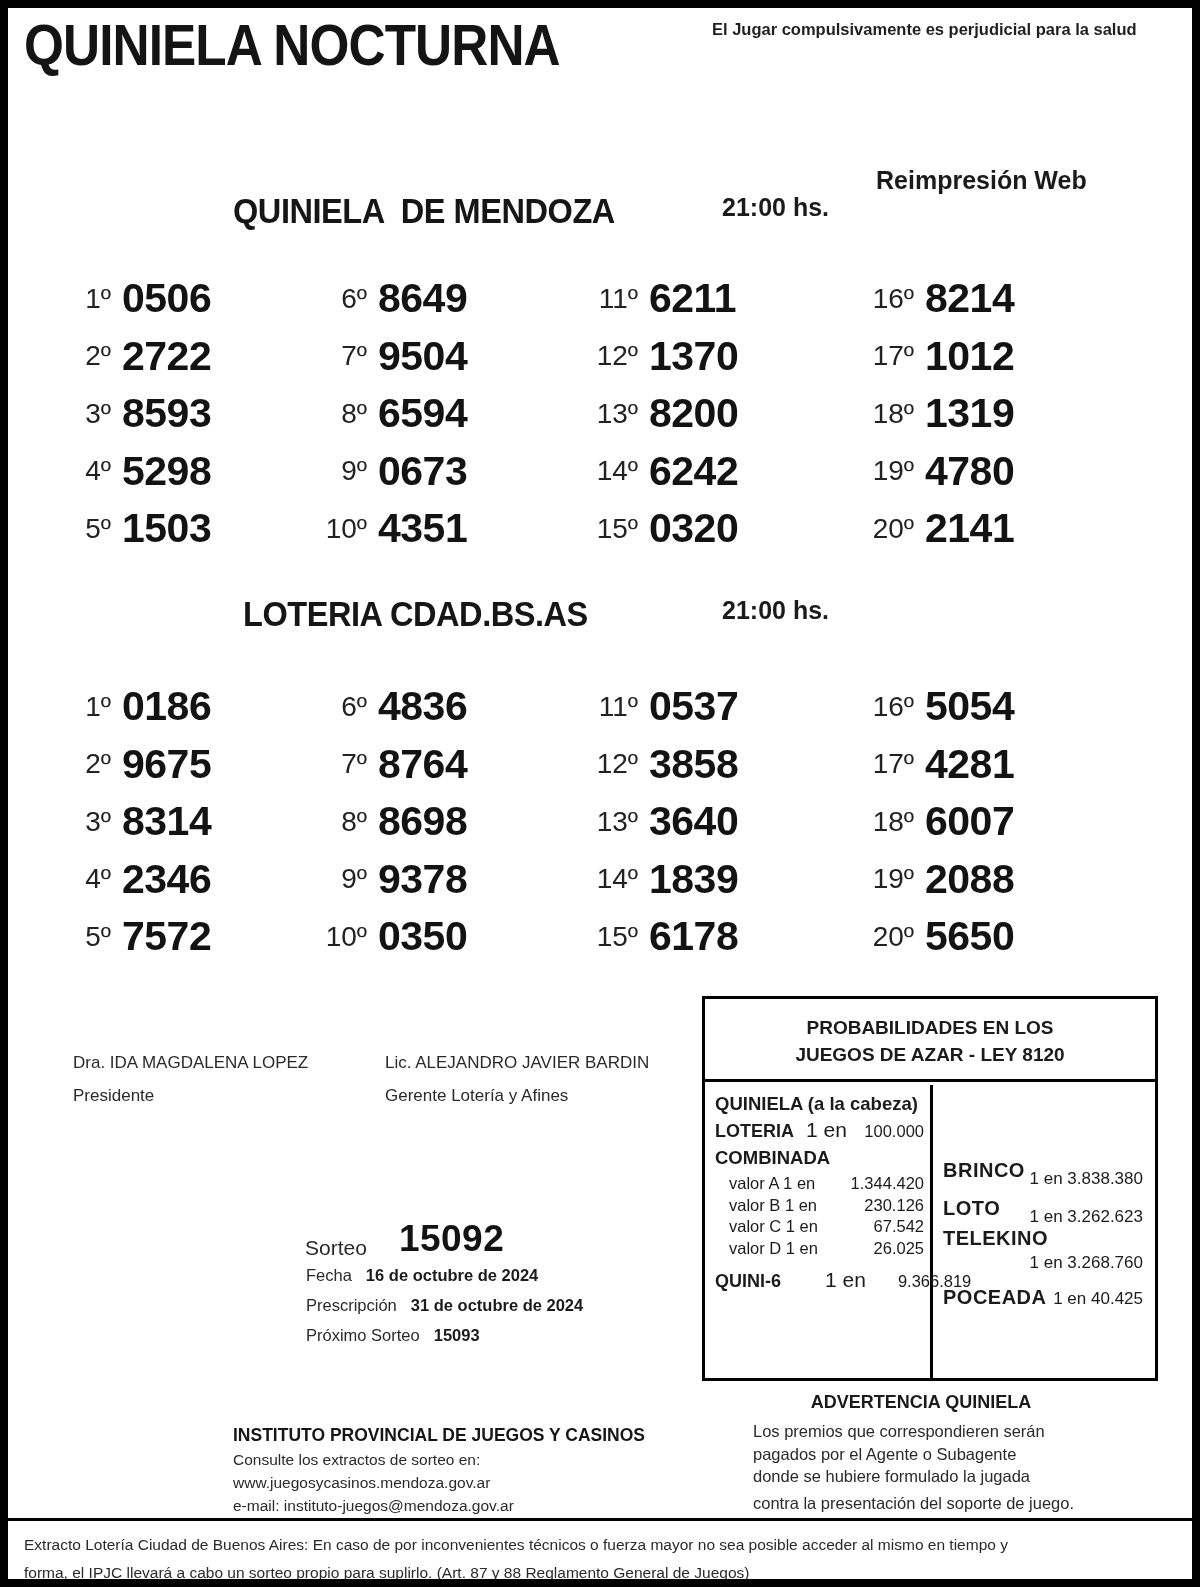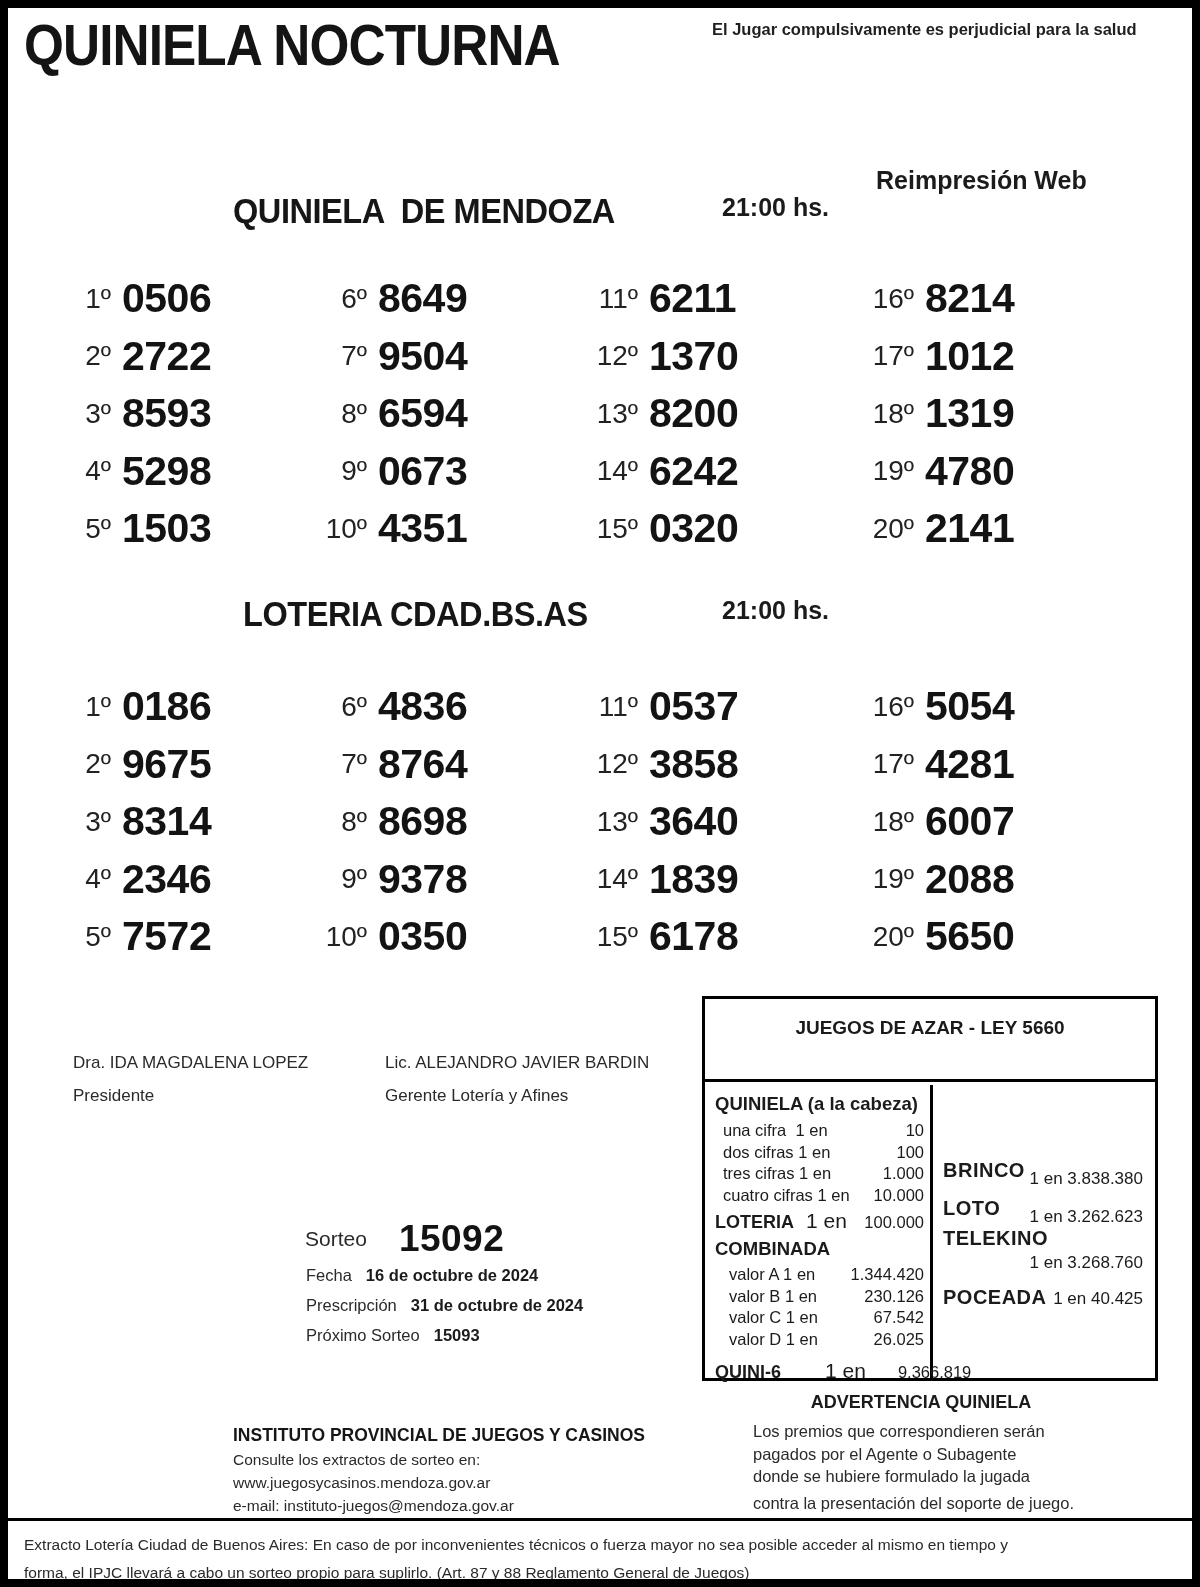--- a/index.html
+++ b/index.html
@@ -106,21 +106,21 @@
   .signature:nth-child(1) { left: 73px; }
   .signature:nth-child(2) { left: 385px; }
   .signature-role { margin-top: 13px; }
 
   
   .sorteo-main {
     position: absolute;
     left: 305px;
     top: 1218px;
     display: flex;
-    align-items: center;
+    align-items: flex-end;
   }
   .sorteo-label { font-size: 21px; color: #2a2a2a; }
   .sorteo-number {
     margin-left: 32px;
     font-size: 37px;
     font-weight: bold;
     letter-spacing: 0.5px;
     color: #131313;
   }
   .sorteo-rows { position: absolute; left: 306px; top: 1266px; }
@@ -456,46 +456,26 @@
   </div>
 
   <div class="sorteo-row">
     <span class="lbl">Próximo Sorteo</span>
     <span class="val">15093</span>
   </div>
 </div>
 
   <div class="prob-box">
     <div class="prob-header">
-      <div class="prob-title">JUEGOS DE AZAR - LEY 5660</div>
+      <div class="prob-title">PROBABILIDADES EN LOS</div>
+      <div class="prob-title">JUEGOS DE AZAR - LEY 8120</div>
     </div>
     <div class="prob-body">
       <div class="prob-left">
         <div class="prob-subhead">QUINIELA (a la cabeza)</div>
-        <div class="prob-rows quiniela">
-  <div class="prob-row">
-    <span class="lbl">una cifra  1 en</span>
-    <span class="val">10</span>
-  </div>
-
-  <div class="prob-row">
-    <span class="lbl">dos cifras 1 en</span>
-    <span class="val">100</span>
-  </div>
-
-  <div class="prob-row">
-    <span class="lbl">tres cifras 1 en</span>
-    <span class="val">1.000</span>
-  </div>
-
-  <div class="prob-row">
-    <span class="lbl">cuatro cifras 1 en</span>
-    <span class="val">10.000</span>
-  </div>
-</div>
         <div class="prob-inline loteria">
           <span class="bold">LOTERIA</span>
           <span class="mid">1 en</span>
           <span class="val">100.000</span>
         </div>
         <div class="prob-subhead combinada-head">COMBINADA</div>
         <div class="prob-rows combinada">
   <div class="prob-row">
     <span class="lbl">valor A 1 en</span>
     <span class="val">1.344.420</span>

